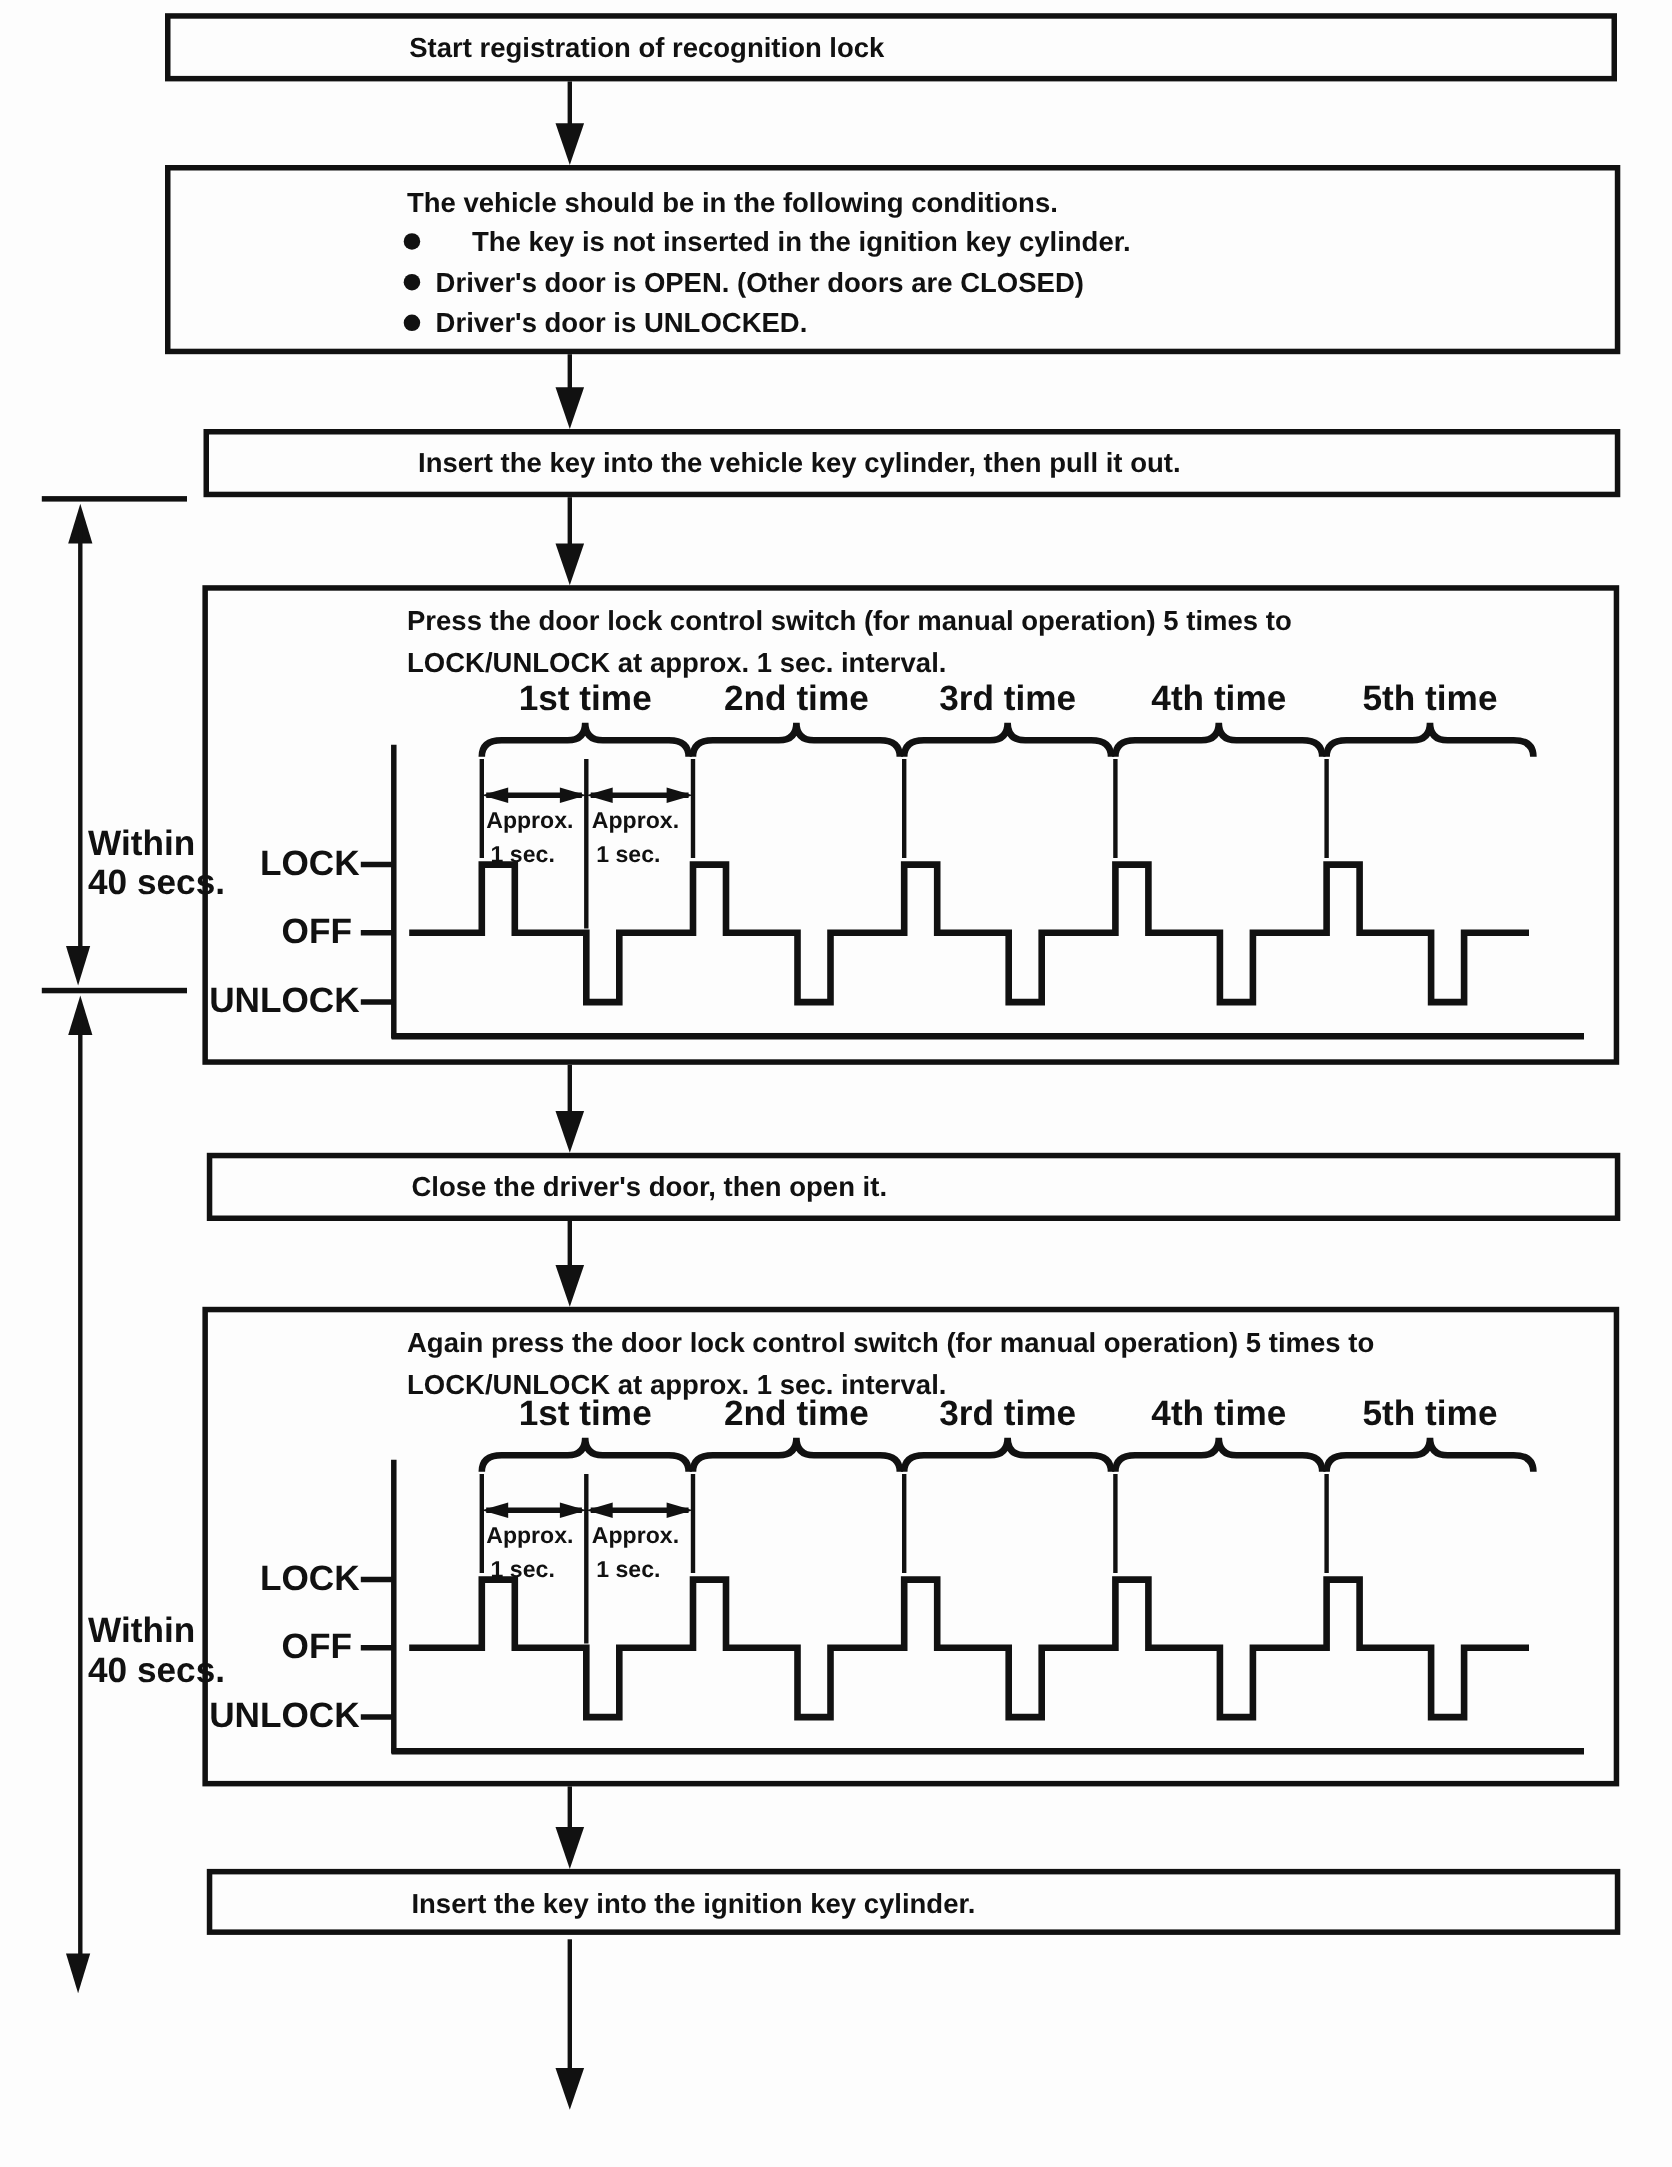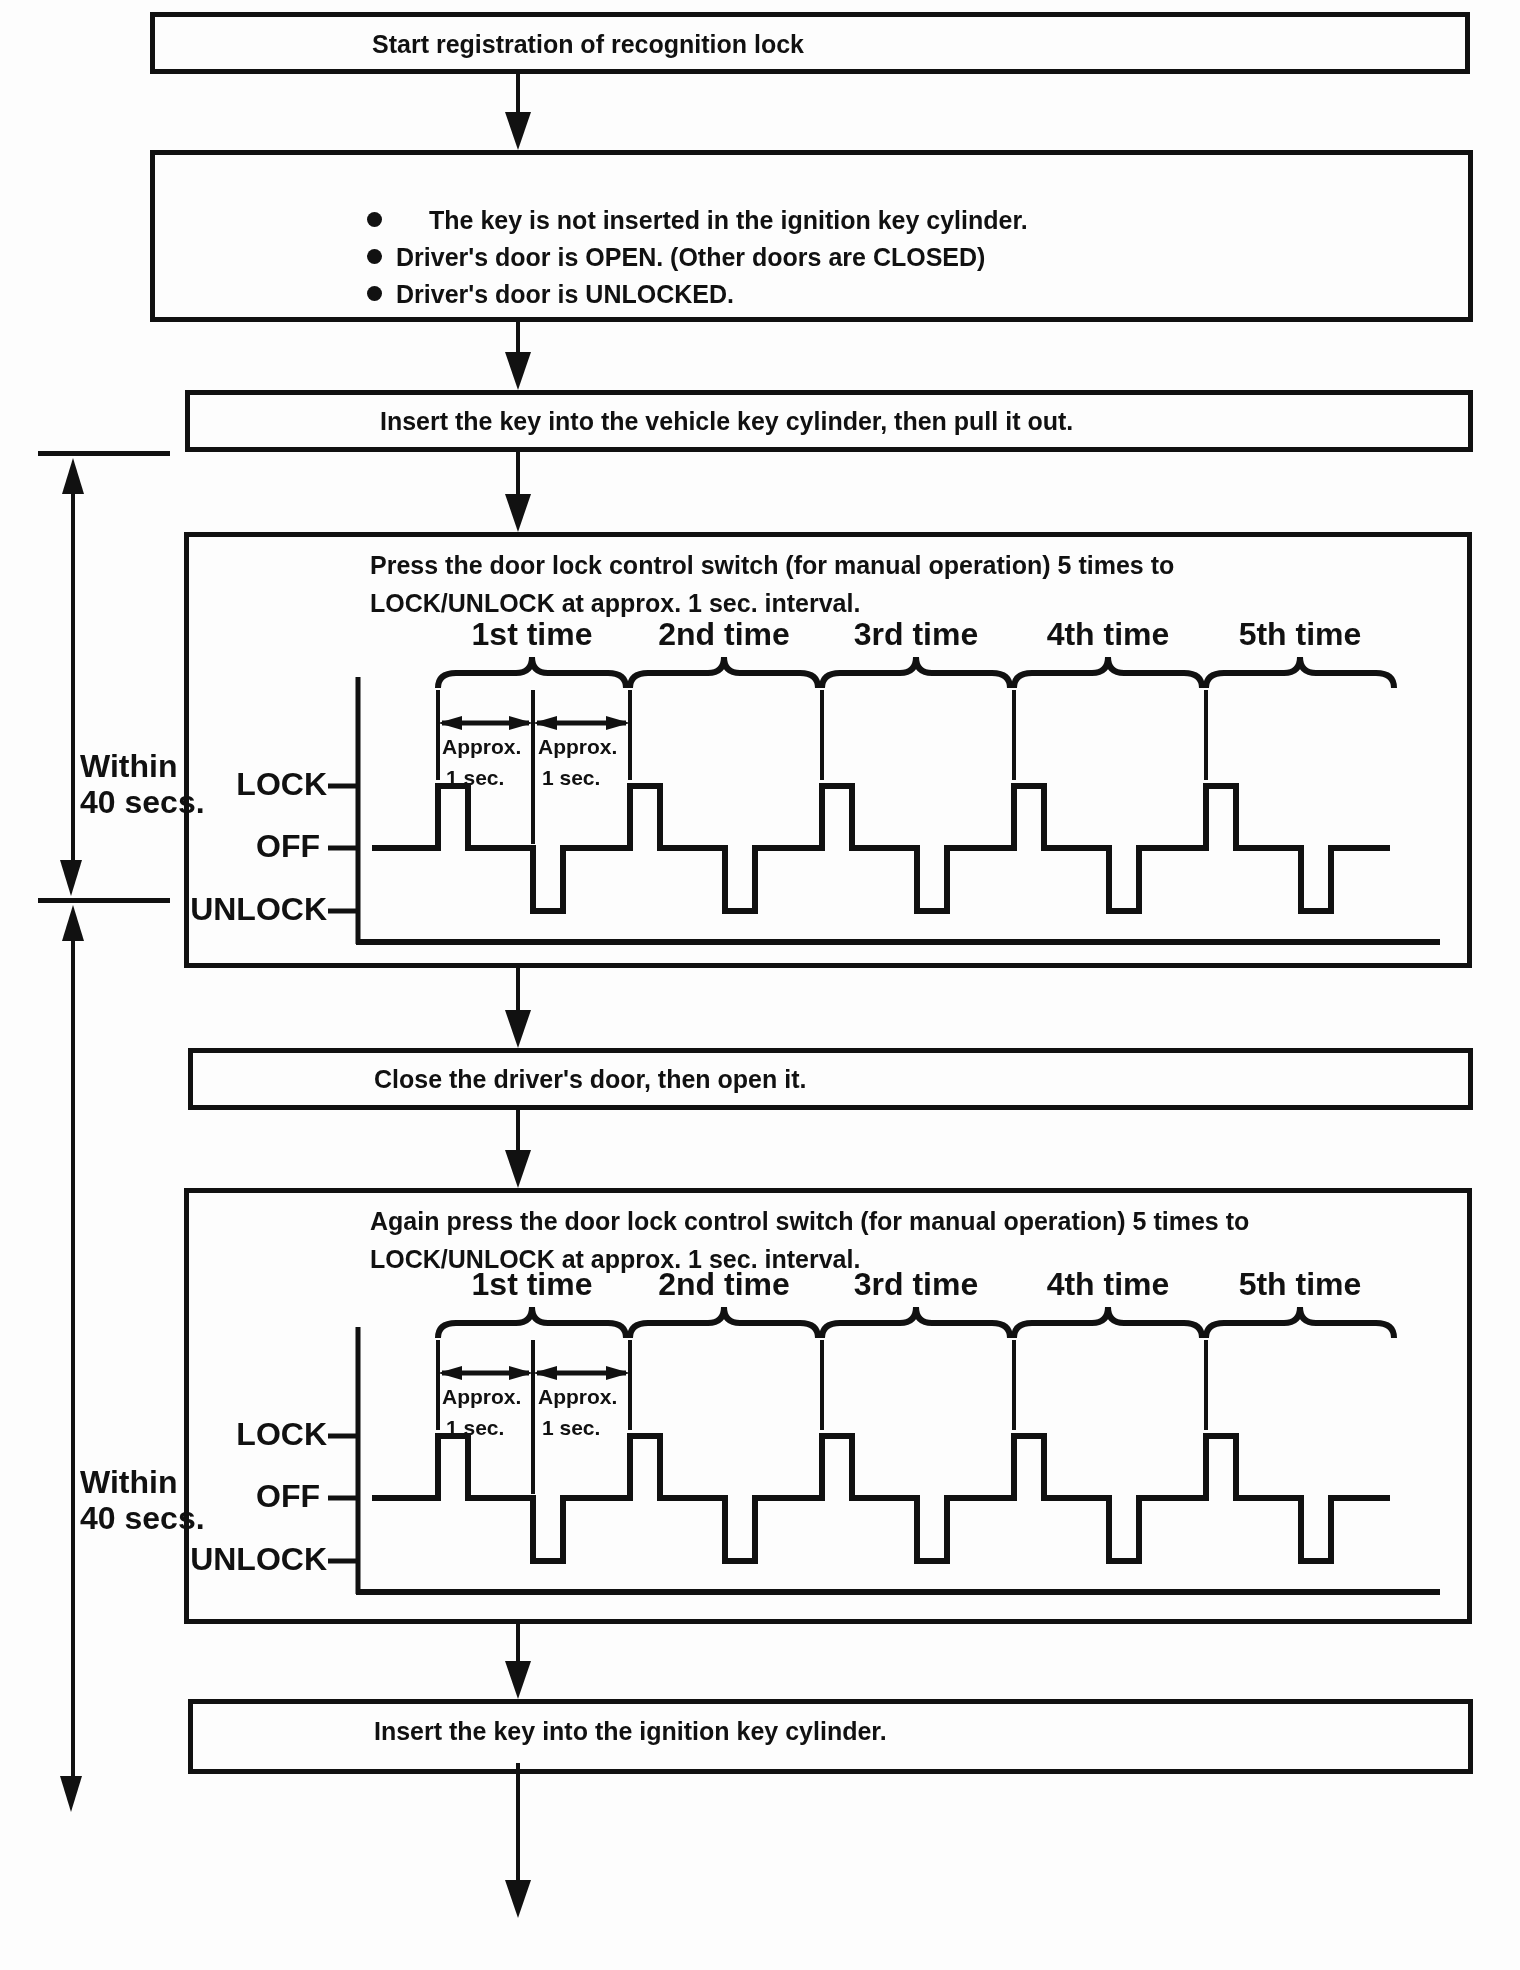--- a/index.html
+++ b/index.html
@@ -27,20 +27,21 @@
 </head>
 <body>
 
 <div class="page">
 
   <div class="box" style="left:150px;top:12px;width:1320px;height:62px;">
     <span class="t" style="left:217px;top:12px;">Start registration of recognition lock</span>
   </div>
 
   <div class="box" style="left:150px;top:150px;width:1323px;height:172px;">
+    <span class="t" style="left:215px;top:15px;">The vehicle should be in the following conditions.</span>
     <div class="bullet-row" style="left:212px;top:50px;gap:47px;">
       <span class="dot"></span>
       <span class="t" style="position:static;">The key is not inserted in the ignition key cylinder.</span>
     </div>
     <div class="bullet-row" style="left:212px;top:87px;">
       <span class="dot"></span>
       <span class="t" style="position:static;">Driver's door is OPEN. (Other doors are CLOSED)</span>
     </div>
     <div class="bullet-row" style="left:212px;top:124px;">
       <span class="dot"></span>
@@ -59,21 +60,21 @@
 
   <div class="box" style="left:188px;top:1048px;width:1285px;height:62px;">
     <span class="t" style="left:181px;top:11px;">Close the driver's door, then open it.</span>
   </div>
 
   <div class="box" style="left:184px;top:1188px;width:1288px;height:436px;">
     <span class="t" style="left:181px;top:13px;">Again press the door lock control switch (for manual operation) 5 times to</span>
     <span class="t" style="left:181px;top:51px;">LOCK/UNLOCK at approx. 1 sec. interval.</span>
   </div>
 
-  <div class="box" style="left:188px;top:1699px;width:1285px;height:75px;">
+  <div class="box" style="left:188px;top:1699px;width:1285px;height:60px;">
     <span class="t" style="left:181px;top:12px;">Insert the key into the ignition key cylinder.</span>
   </div>
 
   <div>
     <div class="vline" style="left:516px;top:74px;height:42px;"></div>
     <div class="head-down" style="left:505px;top:112px;"></div>
   </div>
   <div>
     <div class="vline" style="left:516px;top:322px;height:34px;"></div>
     <div class="head-down" style="left:505px;top:352px;"></div>

